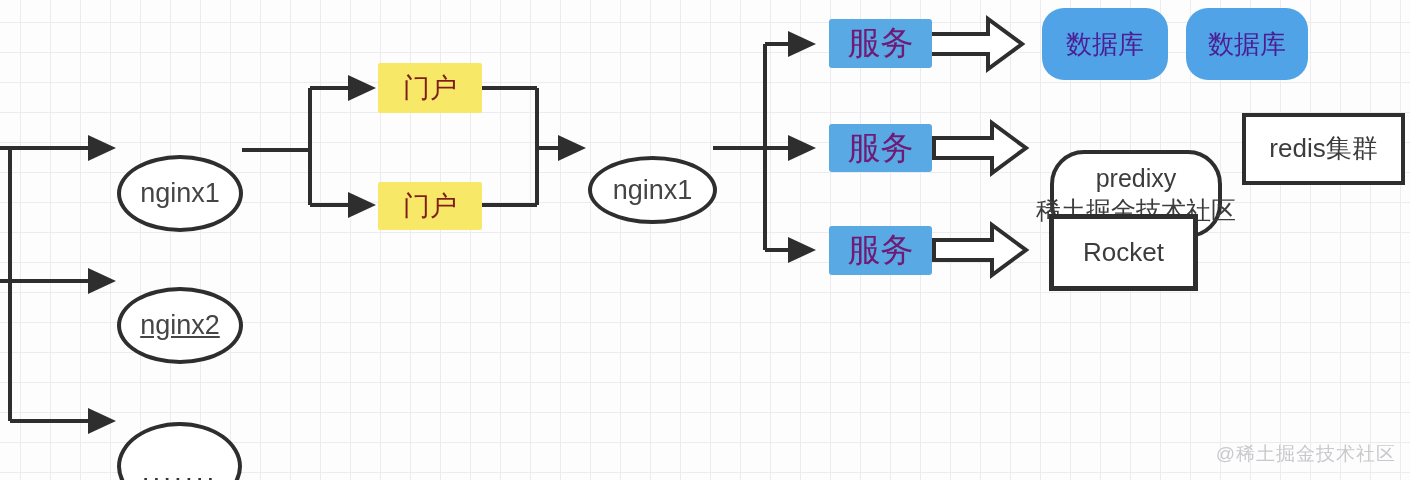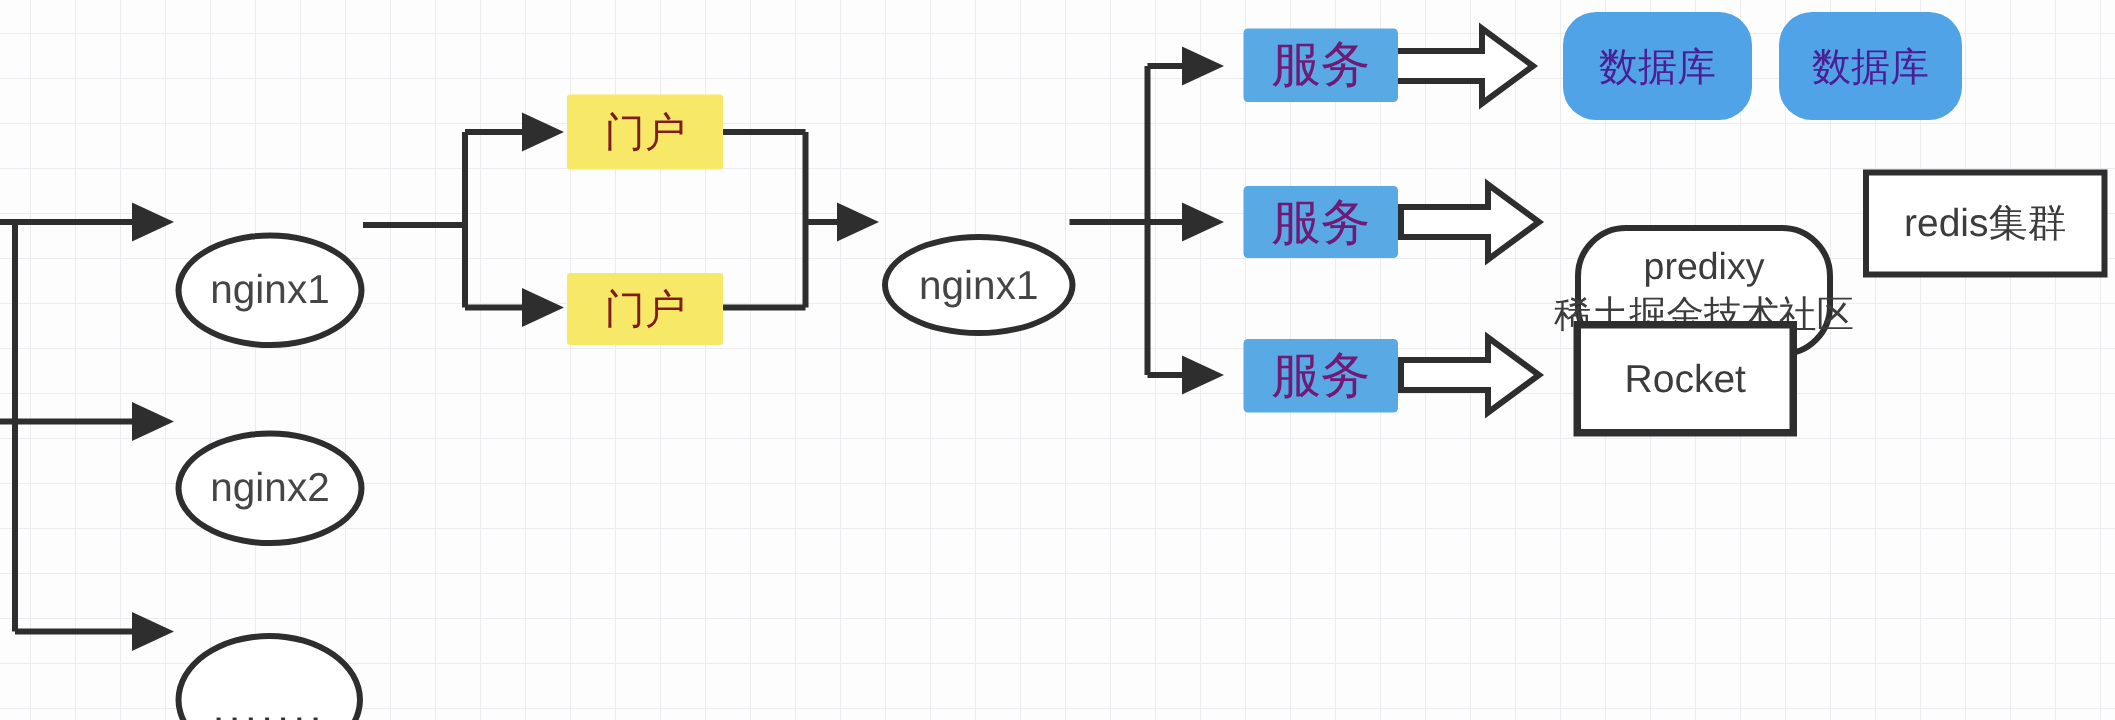--- a/index.html
+++ b/index.html
@@ -79,21 +79,21 @@
 
     <path class="block" d="M930 34 H988 V19 L1022 44 L988 69 V54 H930 Z"></path>
     <path class="block" d="M934 138 H992 V123 L1026 148 L992 173 V158 H934 Z"></path>
     <path class="block" d="M934 240 H992 V225 L1026 250 L992 275 V260 H934 Z"></path>
   </svg>
 
   <div class="node ellipse" style="left:117px;top:112px;width:126px;height:77px;">
     <span>nginx1</span>
   </div>
 
-  <div class="node ellipse" style="left:117px;top:244px;width:126px;height:77px;">
+  <div class="node ellipse" style="left:117px;top:244px;width:126px;height:77px;text-decoration:underline;">
     <span>nginx2</span>
   </div>
 
   <div class="node ellipse" style="left:117px;top:379px;width:125px;height:89px;">
     <span class="dots">.......</span>
   </div>
 
   <div class="node ellipse" style="left:588px;top:113px;width:129px;height:68px;">
     <span>nginx1</span>
   </div>
@@ -132,14 +132,15 @@
   </div>
 
   <div class="node outline" style="left:1242px;top:113px;width:163px;height:72px;font-size:26px;">
     <span>redis集群</span>
   </div>
 
   <div class="node outline thick" style="left:1049px;top:214px;width:149px;height:77px;gap:20px;">
     <span>Rocket</span>
   </div>
 
+  <div class="watermark">@稀土掘金技术社区</div>
 
 </div>
 
 </body></html>

